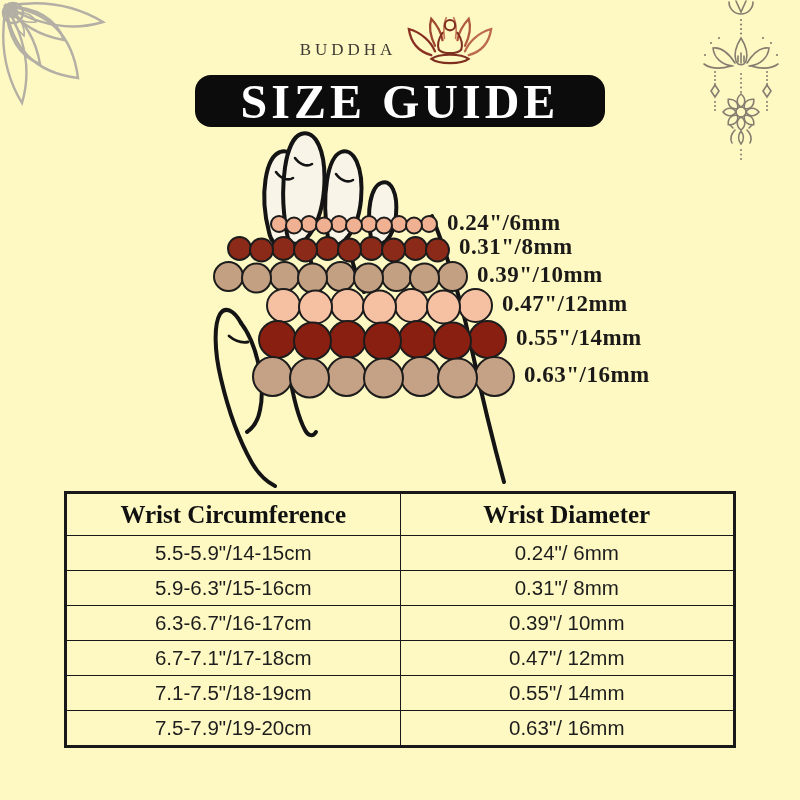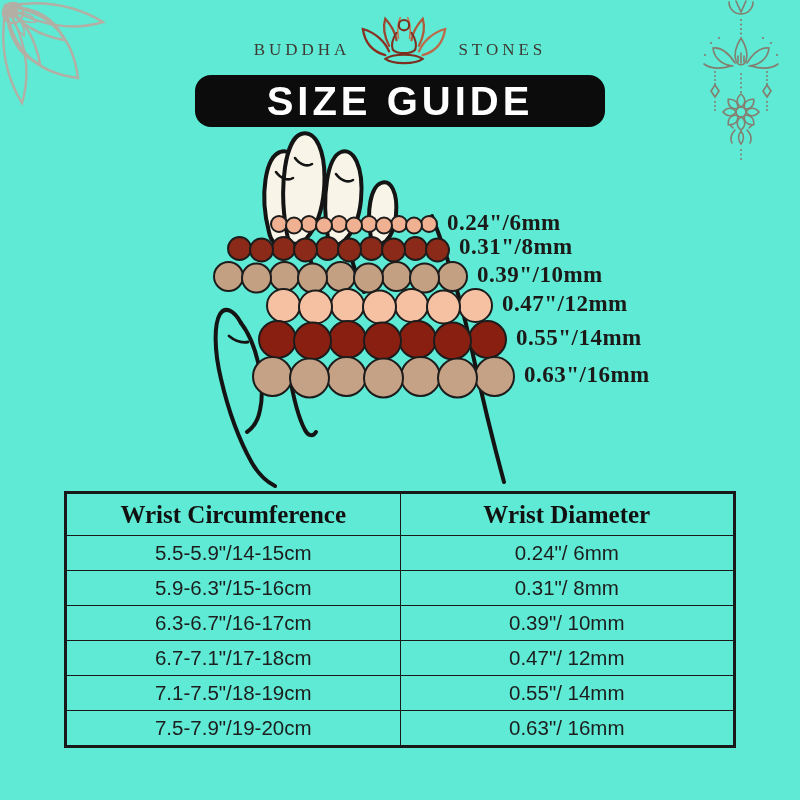--- a/index.html
+++ b/index.html
@@ -1,31 +1,31 @@
 <!DOCTYPE html>
 <html><head>
 <meta charset="utf-8">
 <style>
   html,body{margin:0;padding:0;background:#f8f4e8;}
-  .stage{position:relative;width:800px;height:800px;background:#5eead4;overflow:hidden;
+  .stage{position:relative;width:800px;height:800px;background:#fef9c3;overflow:hidden;
          font-family:"Liberation Sans",sans-serif;}
   svg{display:block;}
   .deco{position:absolute;pointer-events:none;}
 
   
   .logo-row{position:absolute;top:14px;left:0;width:800px;height:58px;
             display:flex;align-items:center;justify-content:center;gap:4px;}
   .logo-word{font-family:"Liberation Serif",serif;font-size:17px;letter-spacing:4px;
              color:#3f3a33;font-weight:400;white-space:nowrap;padding-top:14px;}
   .logo-icon{margin:0 2px;}
 
   
   .banner{position:absolute;left:195px;top:75px;width:410px;height:52px;background:#0c0c0c;
           border-radius:16px;display:flex;align-items:center;justify-content:center;}
-  .banner-text{font-family:Liberation Sans, sans-serif;font-weight:700;font-size:40px;
+  .banner-text{font-family:Liberation Serif, serif;font-weight:700;font-size:48px;
                letter-spacing:4px;color:#ffffff;}
 
   
   .hand-svg{position:absolute;left:140px;top:130px;z-index:1;}
   .bracelet-stack{position:absolute;left:0;top:0;width:800px;height:500px;z-index:2;}
   .bead-row{position:absolute;display:flex;align-items:flex-start;}
   .bead{flex:none;border-radius:50%;border:2px solid #1c1c1c;box-sizing:border-box;}
   .bead:nth-child(even){transform:translateY(1.5px);}
   .bead-label{position:absolute;transform:translateY(-54%);z-index:40;white-space:nowrap;
               font-family:"Liberation Serif",serif;font-weight:700;font-size:23px;
@@ -137,21 +137,20 @@
       <path d="M 66,34 Q 74,18 70,5 Q 60,16 58,28" stroke="#b05a3c"></path>
       <path d="M 44,26 Q 42,12 46,4 M 56,26 Q 58,12 54,4" stroke="#c57a56" stroke-width="1.8"></path>
       <g stroke="#7e2f1f" stroke-width="2.2">
         <circle cx="50" cy="12" r="5.5"></circle>
         <path d="M 42,20 C 38,26 36,32 38,38"></path>
         <path d="M 58,20 C 62,26 64,32 62,38"></path>
         <path d="M 38,38 C 42,43 58,43 62,38"></path>
         <path d="M 30,48 C 38,42 62,42 70,48 C 62,54 38,54 30,48 Z"></path>
       </g>
     </svg>
-    <span class="logo-word">STONES</span>
   </div>
 
   <div class="banner">
     <span class="banner-text">SIZE GUIDE</span>
   </div>
 
   <svg class="hand-svg" width="560" height="360" viewBox="0 0 560 360" fill="none" stroke="#141414" stroke-width="4" stroke-linecap="round">
     <g fill="#f8f4e8">
       <path d="M 129,102 C 119,64 126,27 140,22 C 153,17 164,36 161,70 C 159,92 150,106 142,113 C 137,117 131,112 129,102 Z"></path>
       <path d="M 188,108 C 181,64 188,27 201,22 C 213,17 224,36 221,70 C 219,90 212,103 205,110 C 198,116 190,118 188,108 Z"></path>

